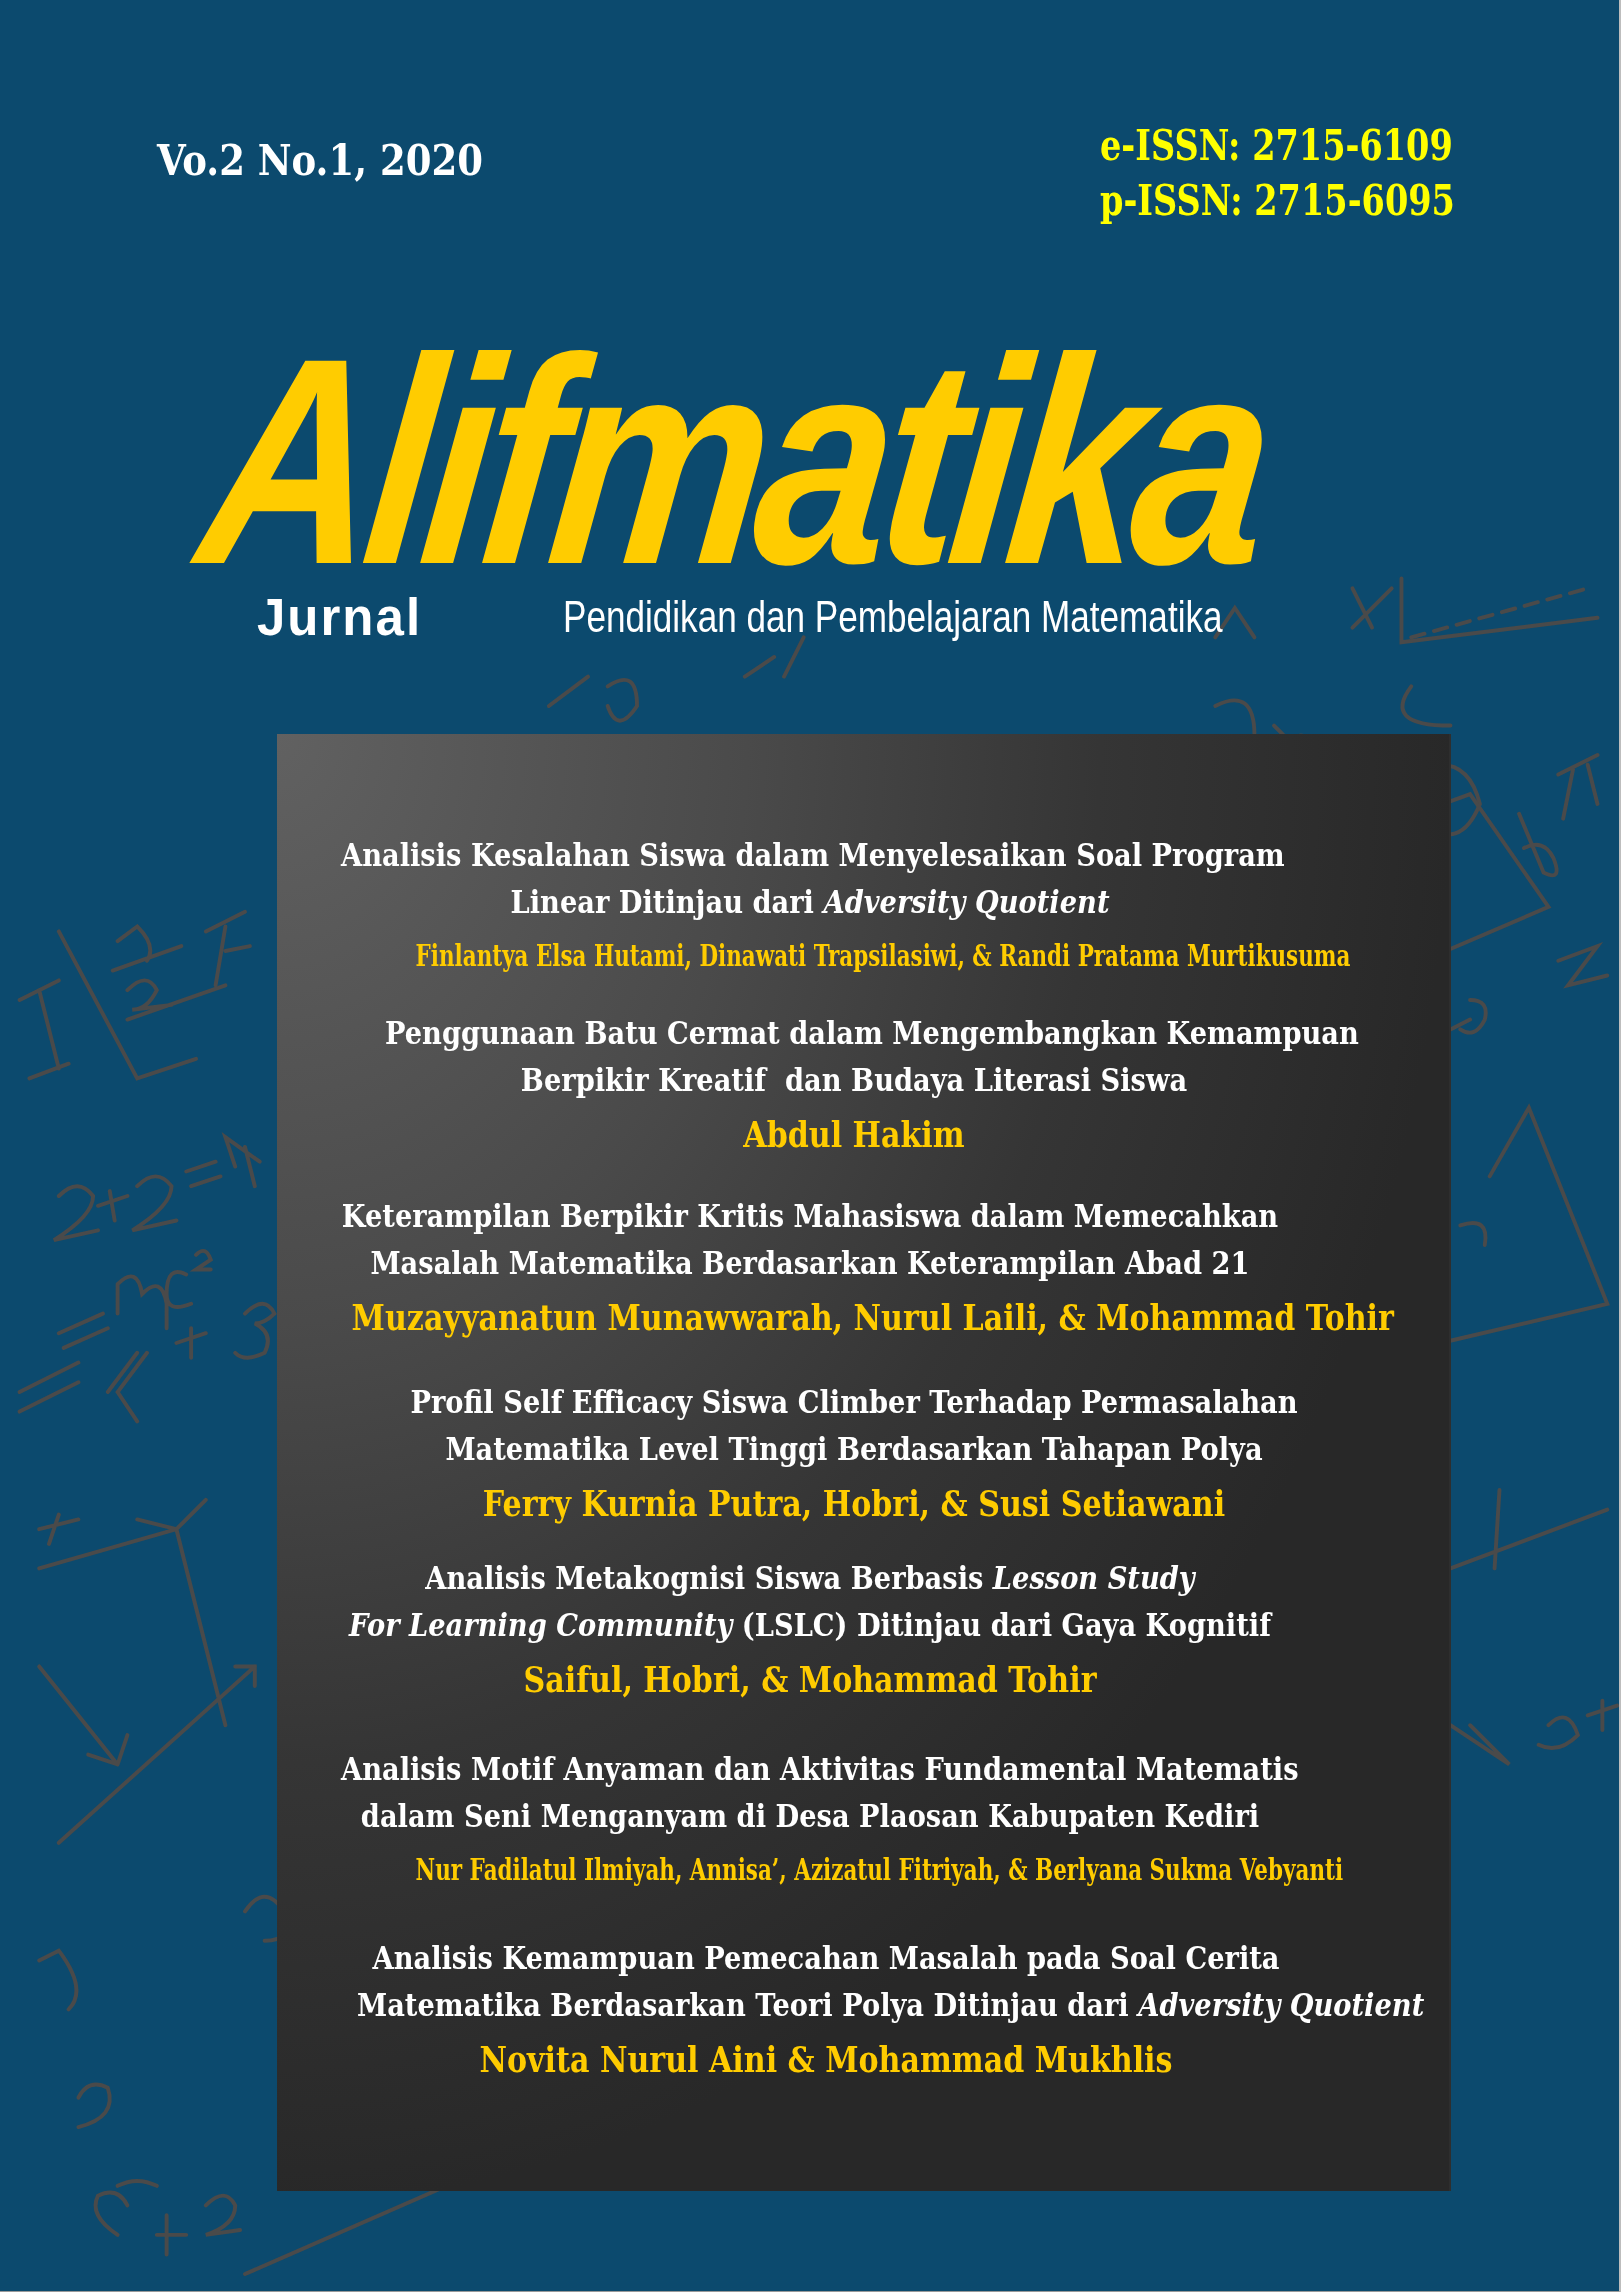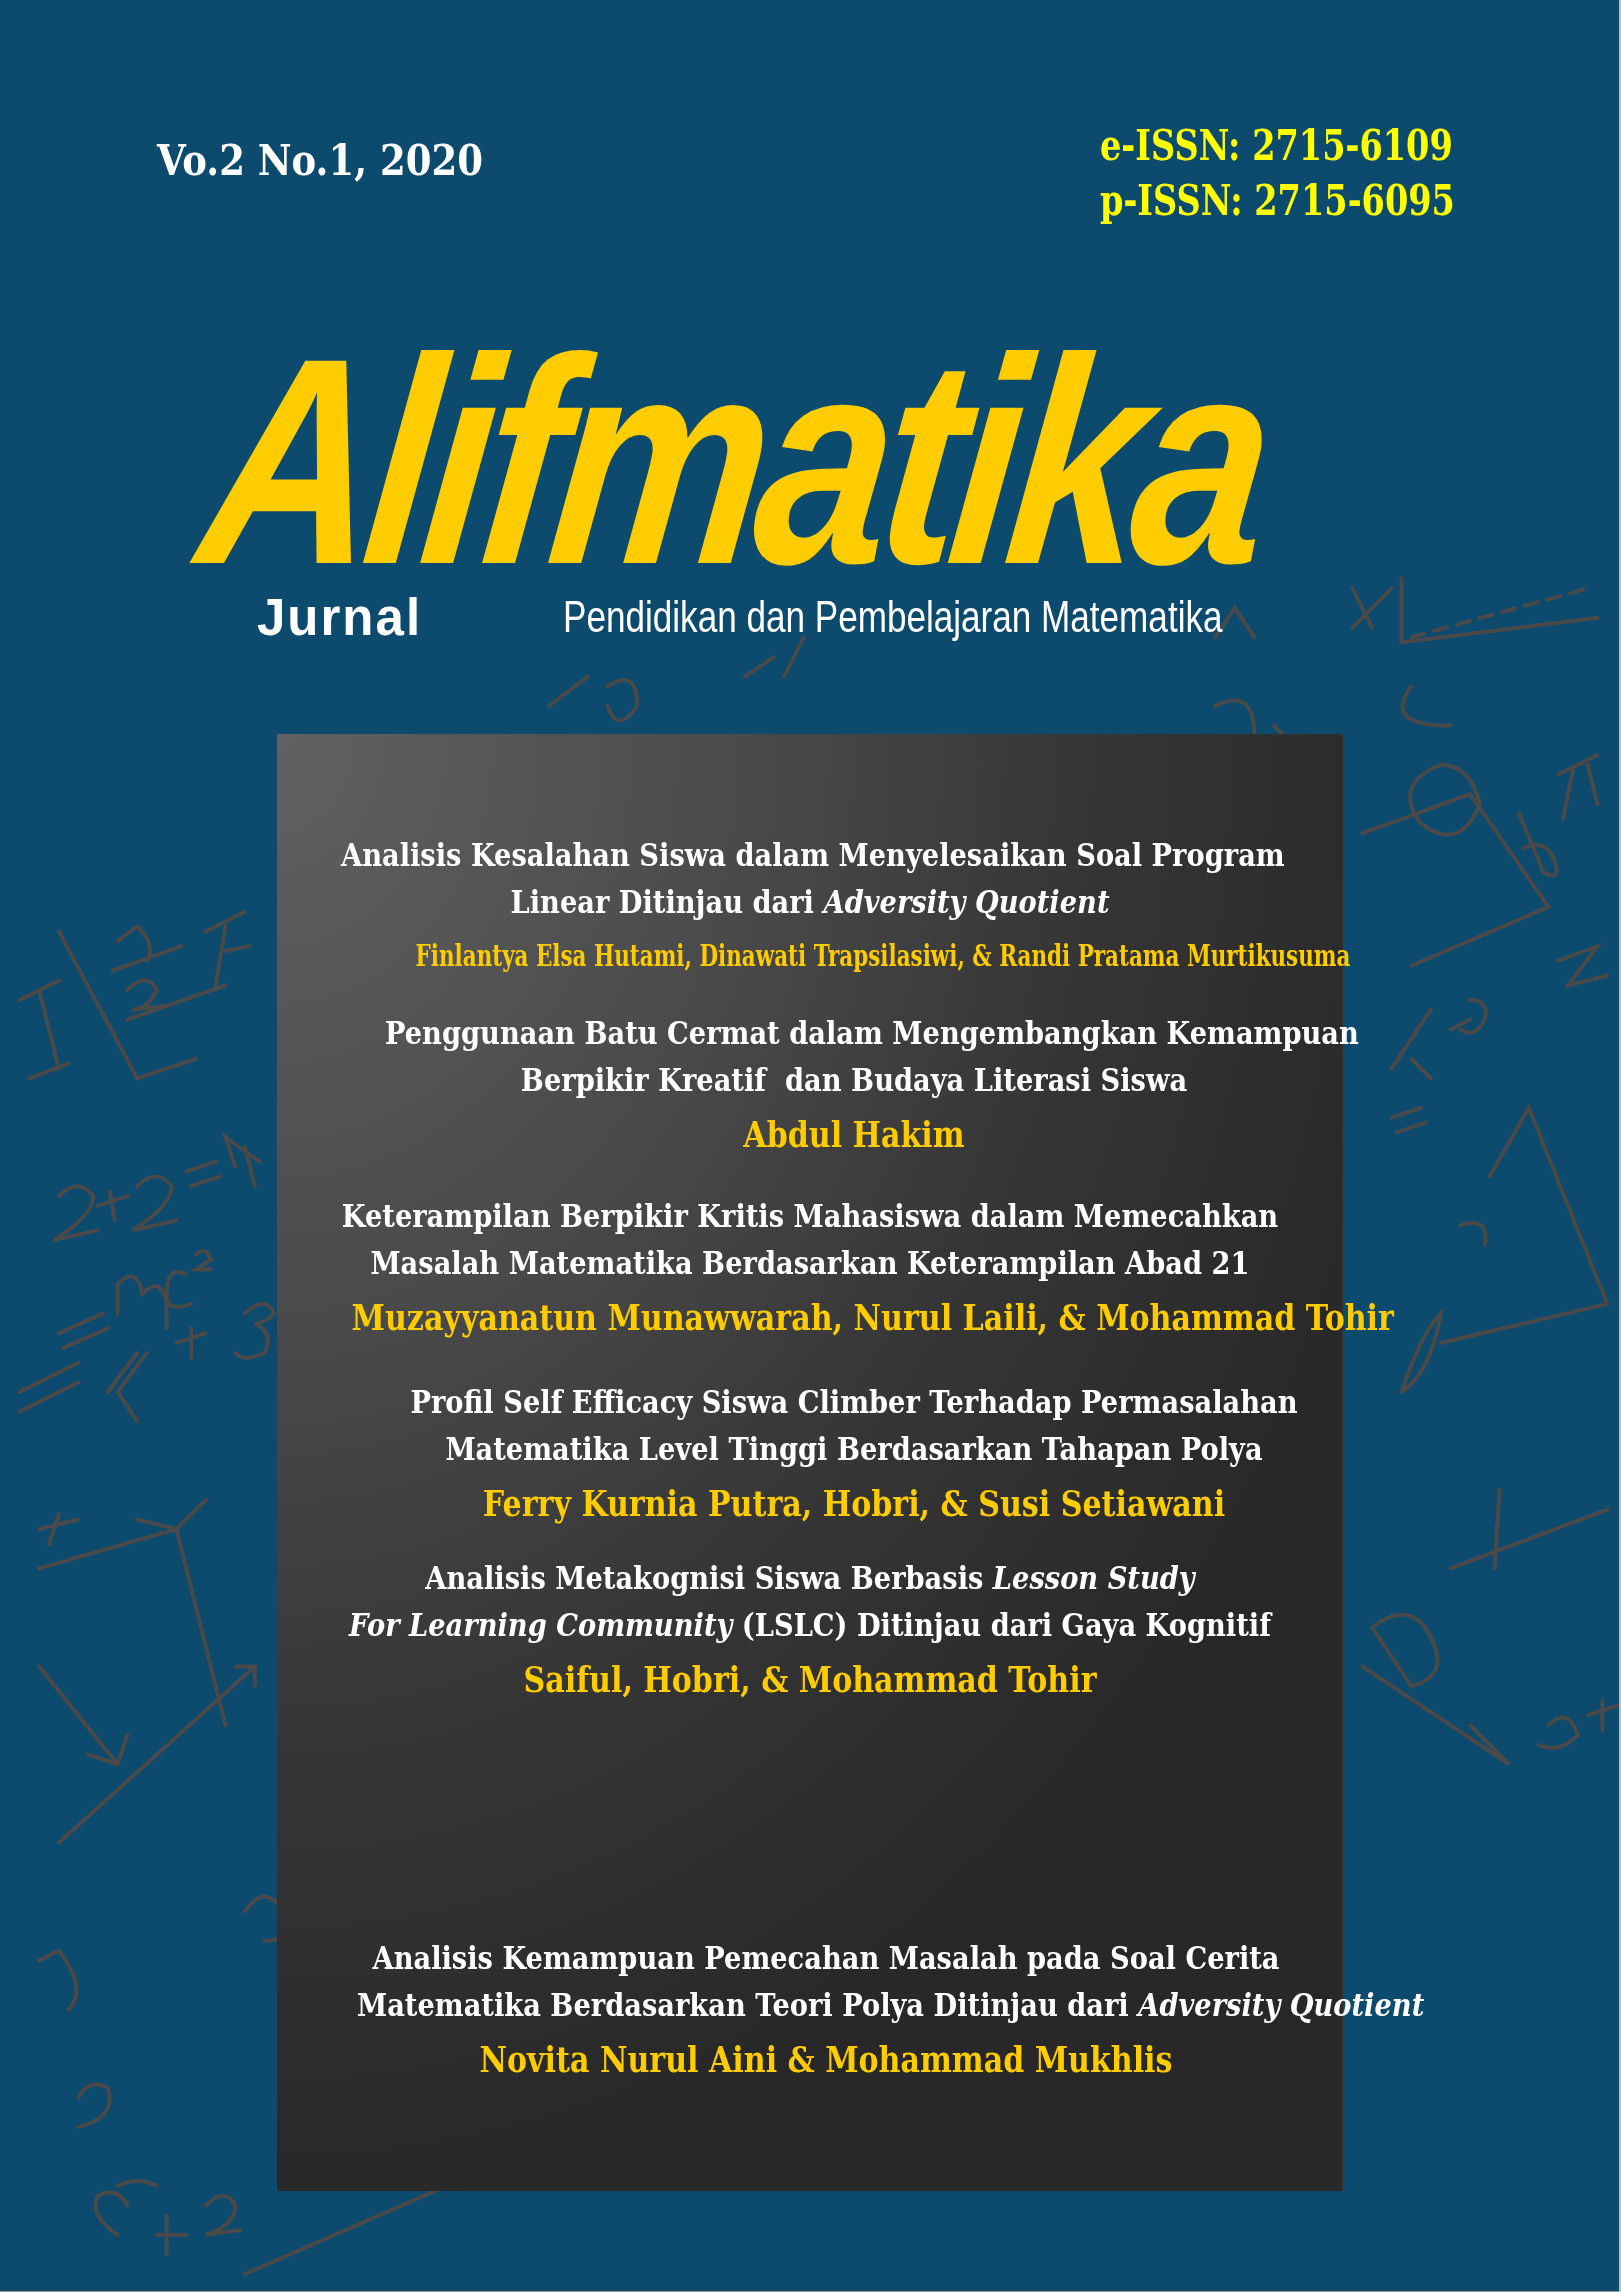--- a/index.html
+++ b/index.html
@@ -5,21 +5,21 @@
     html, body { margin:0; padding:0; }
     body { width:1621px; height:2293px; overflow:hidden; background:#1b1b1b; position:relative; font-family:"DejaVu Serif", serif; }
     .cover { position:absolute; left:0; top:0; width:1621px; height:2293px; background:#0c4a6e; border-right:2px solid #bdbdbd; border-bottom:2px solid #9a9a9a; box-sizing:border-box; overflow:hidden; }
     .doodles { position:absolute; left:0; top:0; width:1621px; height:2293px; }
     .volume { position:absolute; left:157px; top:135px; color:#ffffff; font-family:"DejaVu Serif", serif; font-weight:bold; font-size:43px; letter-spacing:0px; transform:scaleX(0.86); transform-origin:left top; }
     .issn { position:absolute; left:1100px; top:118px; color:#ffff00; font-family:"DejaVu Serif", serif; font-weight:bold; font-size:43px; line-height:55px; transform:scaleX(0.78); transform-origin:left top; }
     .issn div { white-space:nowrap; }
     .logo { position:absolute; left:223px; top:314px; color:#ffcc00; font-family:"Liberation Sans", sans-serif; font-style:italic; font-weight:bold; font-size:294px; line-height:294px; letter-spacing:-11.8px; transform:scaleX(0.82) skewX(-8deg); transform-origin:left top; white-space:nowrap; }
     .jurnal { position:absolute; left:257px; top:588px; color:#ffffff; font-family:"Liberation Sans", sans-serif; font-weight:bold; font-size:51px; letter-spacing:2px; }
     .subtitle { position:absolute; left:563px; top:591px; color:#ffffff; font-family:"Liberation Sans", sans-serif; font-size:45px; white-space:nowrap; transform:scaleX(0.78); transform-origin:left top; }
-    .panel { position:absolute; left:277px; top:734px; width:1066px; height:1457px; background: radial-gradient(ellipse 1176px 1470px at 0% 0%, #616161 0%, #4a4a4a 40%, #353535 70%, #282828 100%); border-right:2.9px solid #2e2e2e; box-sizing:border-box; }
+    .panel { position:absolute; left:277px; top:734px; width:1174px; height:1457px; background: radial-gradient(ellipse 1176px 1470px at 0% 0%, #616161 0%, #4a4a4a 40%, #353535 70%, #282828 100%); border-right:2.9px solid #2e2e2e; box-sizing:border-box; }
     .entry { position:absolute; left:0; width:1066px; text-align:center; }
     .title { color:#ffffff; font-family:"DejaVu Serif", serif; font-weight:bold; font-size:31px; line-height:47px; white-space:nowrap; transform:scaleX(0.88); transform-origin:center top; }
     .title em { font-style:italic; }
     .authors { color:#ffcc00; font-family:"DejaVu Serif", serif; font-weight:bold; font-size:33px; line-height:49px; margin-top:5.9px; white-space:nowrap; transform:scaleX(0.86); transform-origin:center top; }
     .authors.narrow { font-size:29px; transform:scaleX(0.74); }
     .authors.wide { font-size:35px; }
   </style>
 </head>
 <body>
 
@@ -116,20 +116,27 @@
     </div>
 
     <div class="entry" style="top:821px;">
       <div class="title">
         <div><span>Analisis Metakognisi Siswa Berbasis </span><em>Lesson Study</em></div>
         <div><em>For Learning Community</em><span> (LSLC) Ditinjau dari Gaya Kognitif</span></div>
       </div>
       <div class="authors wide">Saiful, Hobri, &amp; Mohammad Tohir</div>
     </div>
 
+    <div class="entry" style="top:1012px;">
+      <div class="title">
+        <div>Analisis Motif Anyaman dan Aktivitas Fundamental Matematis</div>
+        <div>dalam Seni Menganyam di Desa Plaosan Kabupaten Kediri</div>
+      </div>
+      <div class="authors narrow">Nur Fadilatul Ilmiyah, Annisa’, Azizatul Fitriyah, &amp; Berlyana Sukma Vebyanti</div>
+    </div>
 
     <div class="entry" style="top:1201px;padding-left:16px;">
       <div class="title">
         <div>Analisis Kemampuan Pemecahan Masalah pada Soal Cerita</div>
         <div><span>Matematika Berdasarkan Teori Polya Ditinjau dari </span><em>Adversity Quotient</em></div>
       </div>
       <div class="authors wide">Novita Nurul Aini &amp; Mohammad Mukhlis</div>
     </div>
 
   </div>

